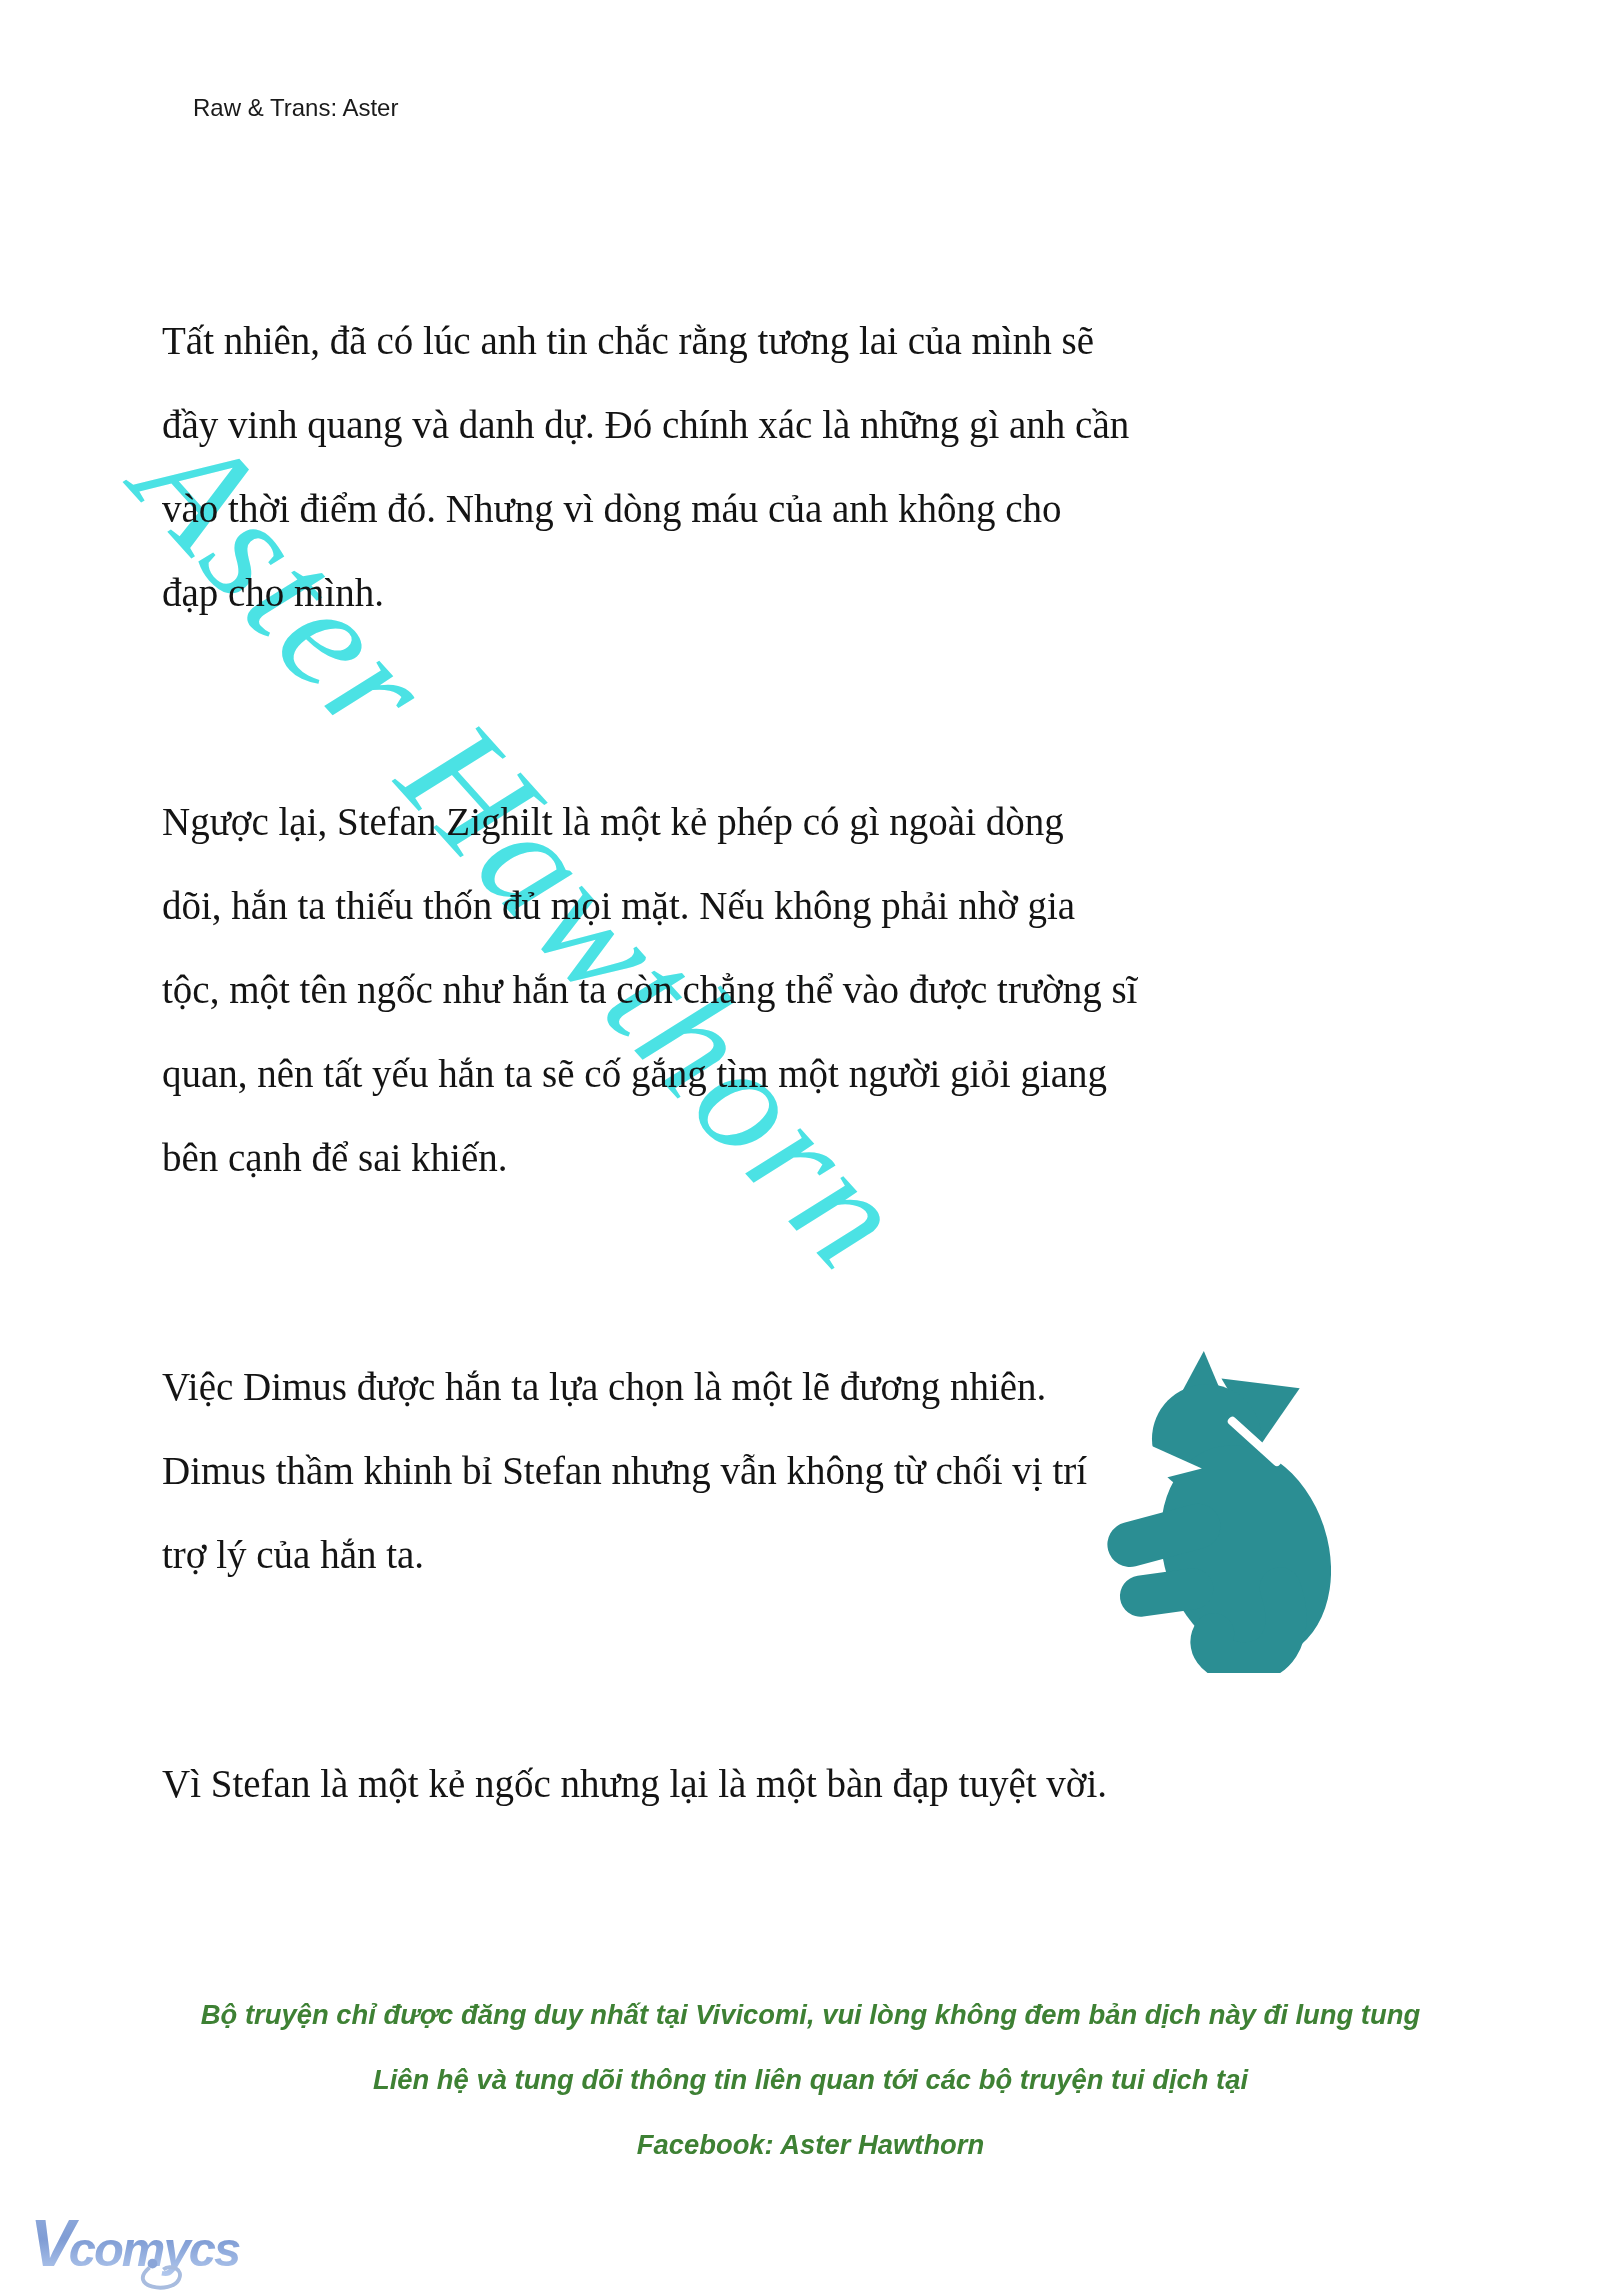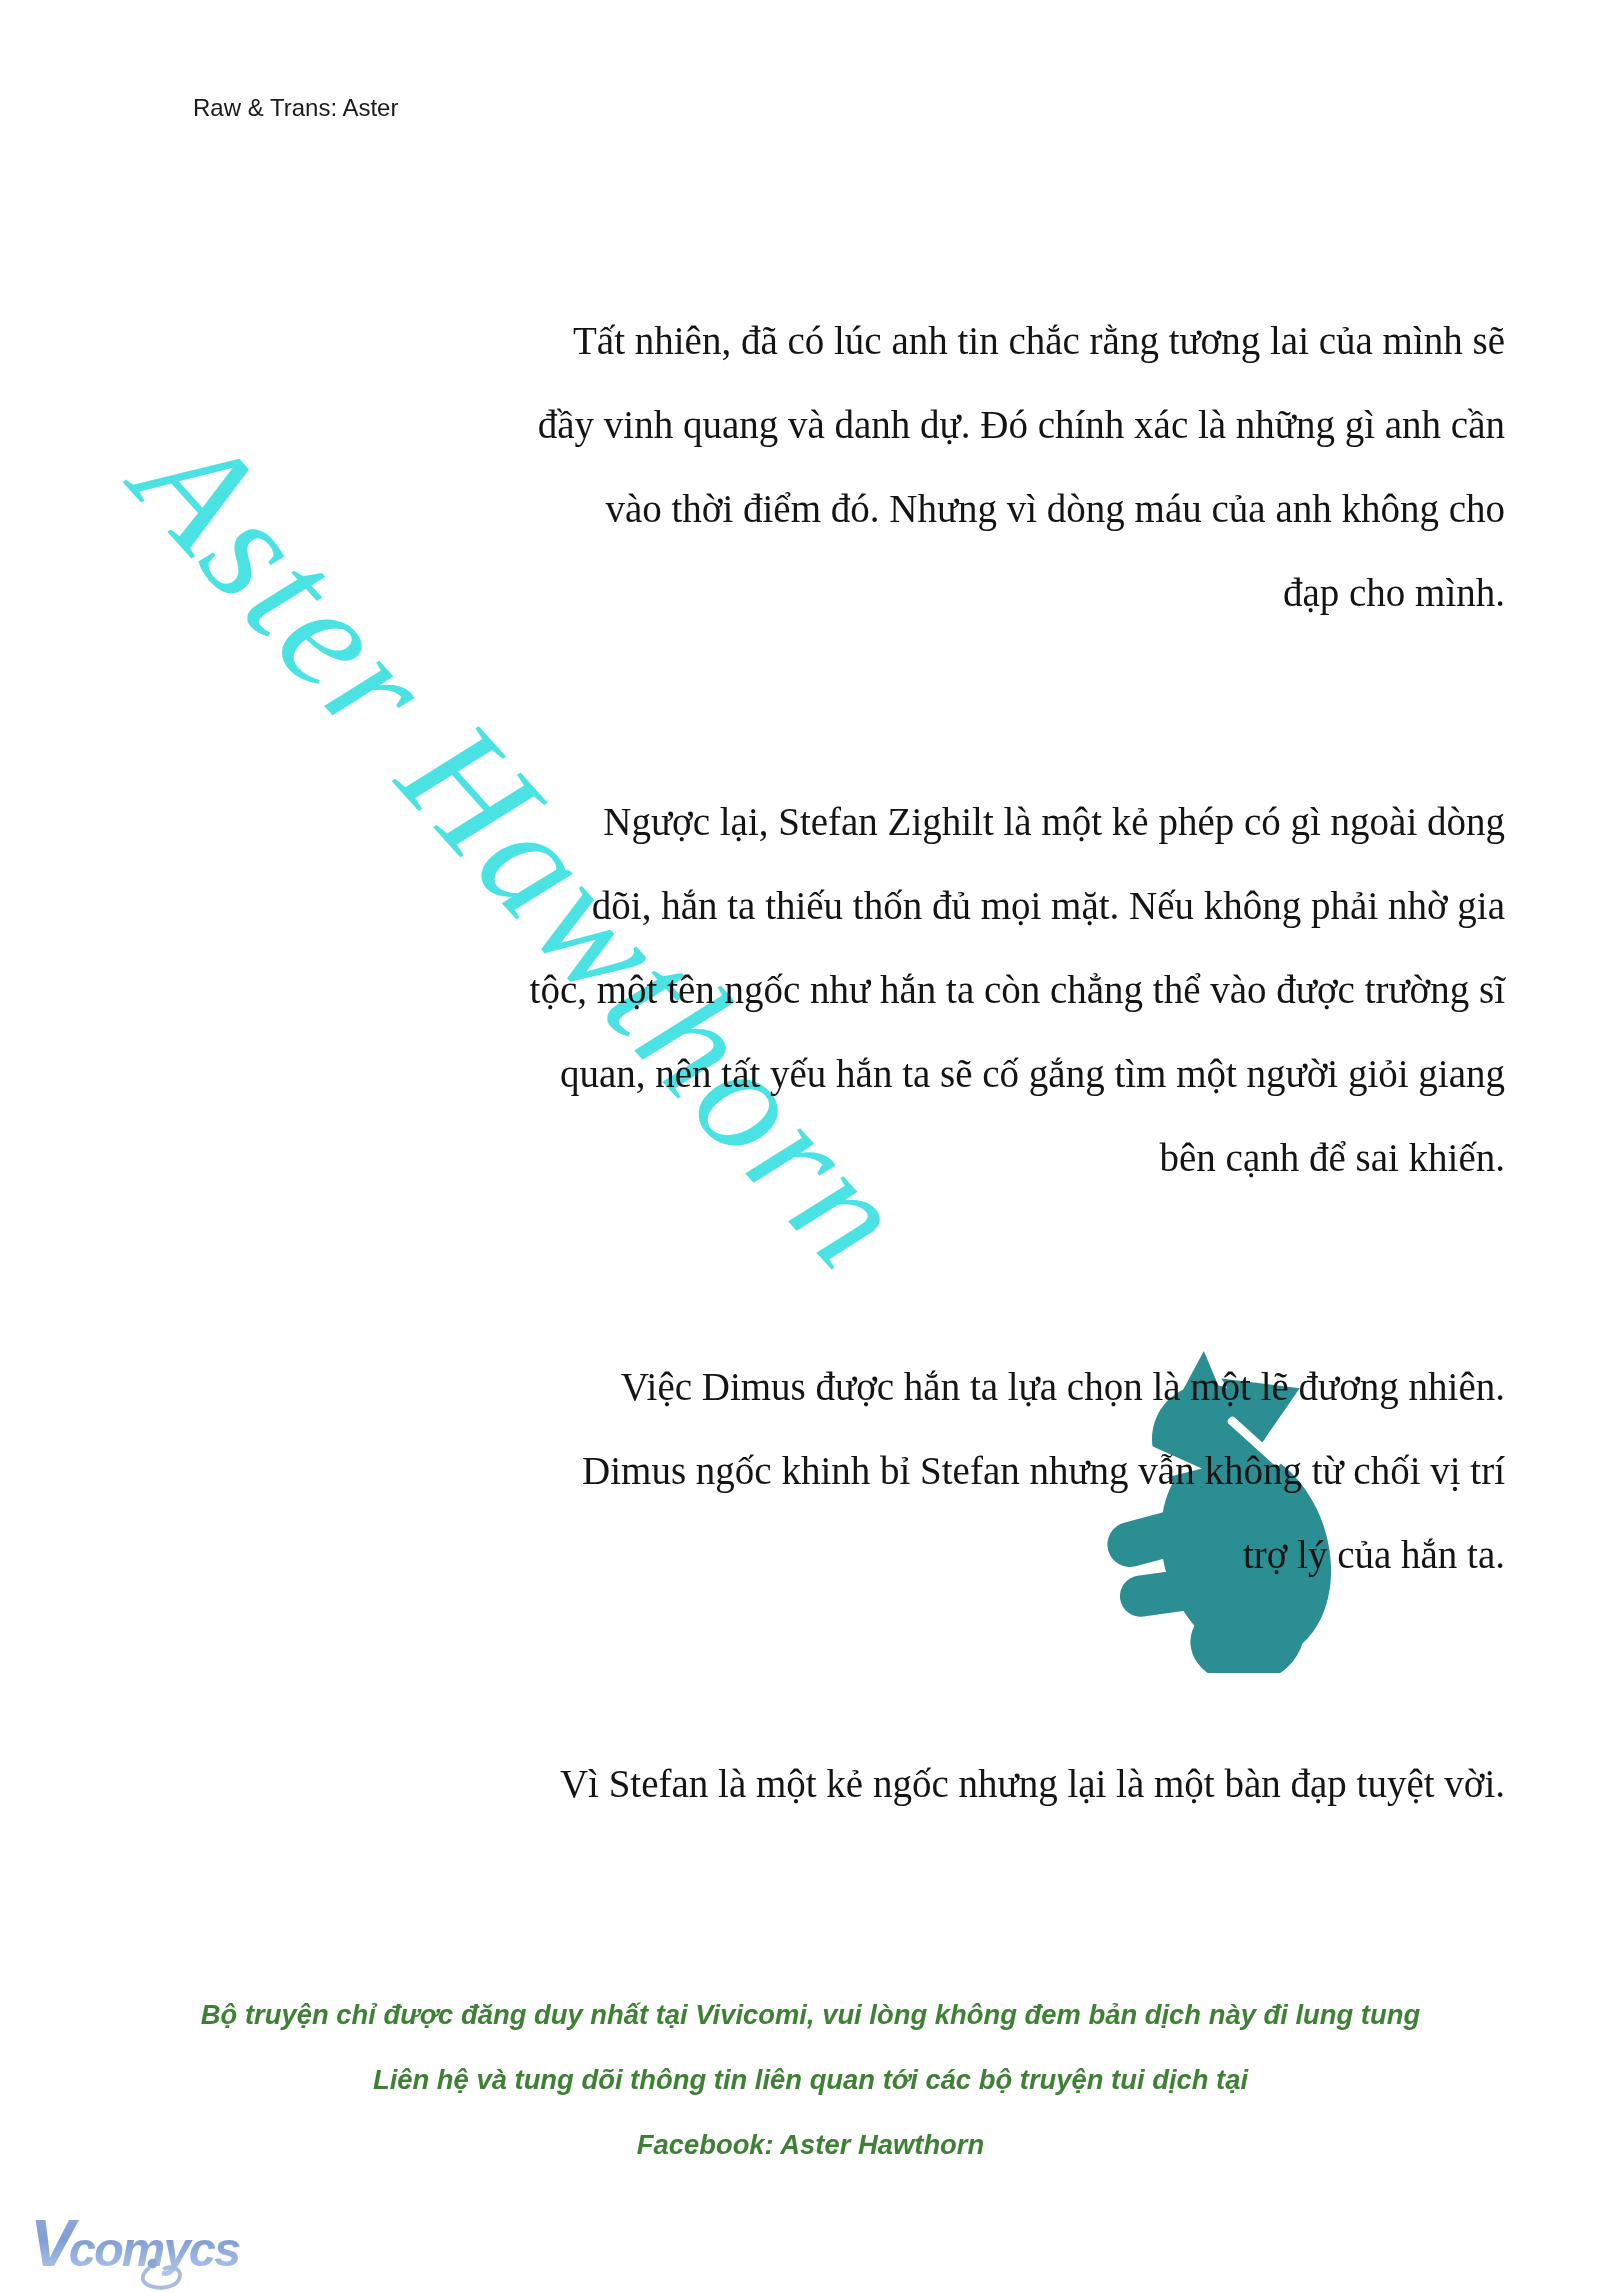--- a/index.html
+++ b/index.html
@@ -44,21 +44,21 @@
     z-index: 1;
   }
   .body-text {
     position: absolute;
     left: 162px;
     top: 299px;
     width: 1343px;
     font-size: 39px;
     z-index: 2;
   }
-  .paragraph { margin: 0 0 145px 0; text-align: right; }
+  .paragraph { margin: 0 0 145px 0; }
   .text-line {
     line-height: 84px;
     height: 84px;
     white-space: nowrap;
   }
   .footer-note {
     position: absolute;
     left: 0;
     right: 0;
     top: 1982px;
@@ -113,21 +113,21 @@
     </div>
     <div class="paragraph">
       <div class="text-line">Ngược lại, Stefan Zighilt là một kẻ phép có gì ngoài dòng</div>
       <div class="text-line">dõi, hắn ta thiếu thốn đủ mọi mặt. Nếu không phải nhờ gia</div>
       <div class="text-line">tộc, một tên ngốc như hắn ta còn chẳng thể vào được trường sĩ</div>
       <div class="text-line">quan, nên tất yếu hắn ta sẽ cố gắng tìm một người giỏi giang</div>
       <div class="text-line">bên cạnh để sai khiến.</div>
     </div>
     <div class="paragraph">
       <div class="text-line">Việc Dimus được hắn ta lựa chọn là một lẽ đương nhiên.</div>
-      <div class="text-line">Dimus ngốc khinh bỉ Stefan nhưng vẫn không từ chối vị trí</div>
+      <div class="text-line">Dimus thầm khinh bỉ Stefan nhưng vẫn không từ chối vị trí</div>
       <div class="text-line">trợ lý của hắn ta.</div>
     </div>
     <div class="paragraph">
       <div class="text-line">Vì Stefan là một kẻ ngốc nhưng lại là một bàn đạp tuyệt vời.</div>
     </div>
   </div>
 
   <div class="footer-note" style="color: rgb(62, 129, 52);">
     <div class="footer-line">Bộ truyện chỉ được đăng duy nhất tại Vivicomi, vui lòng không đem bản dịch này đi lung tung</div>
     <div class="footer-line">Liên hệ và tung dõi thông tin liên quan tới các bộ truyện tui dịch tại</div>

